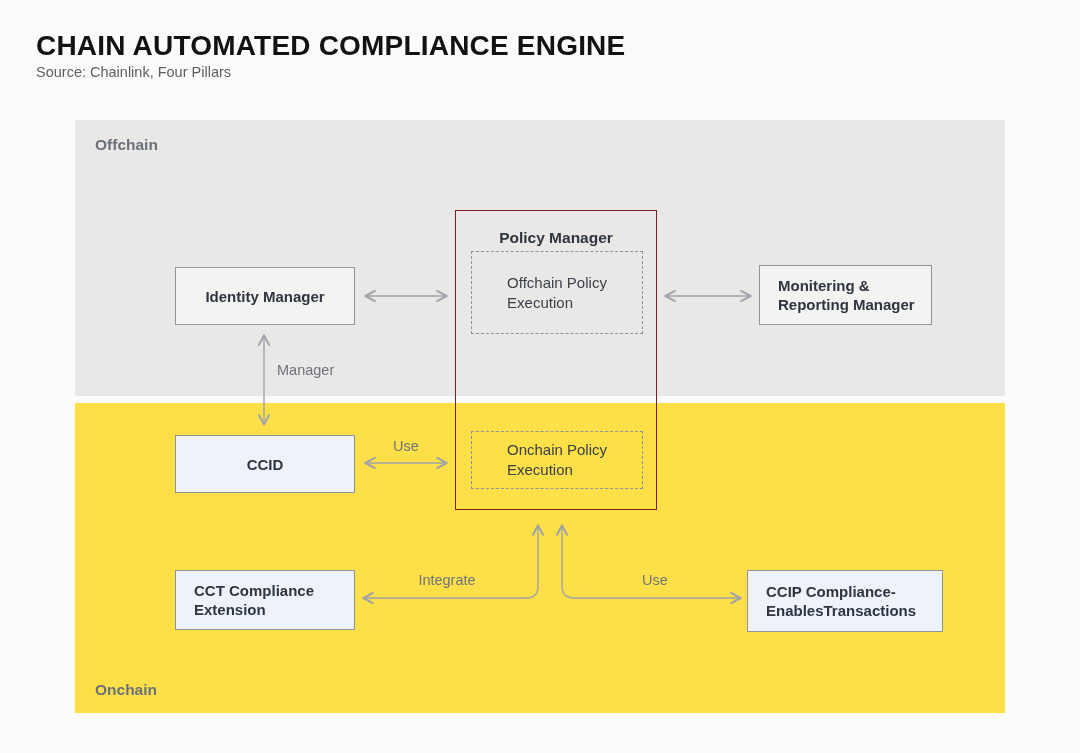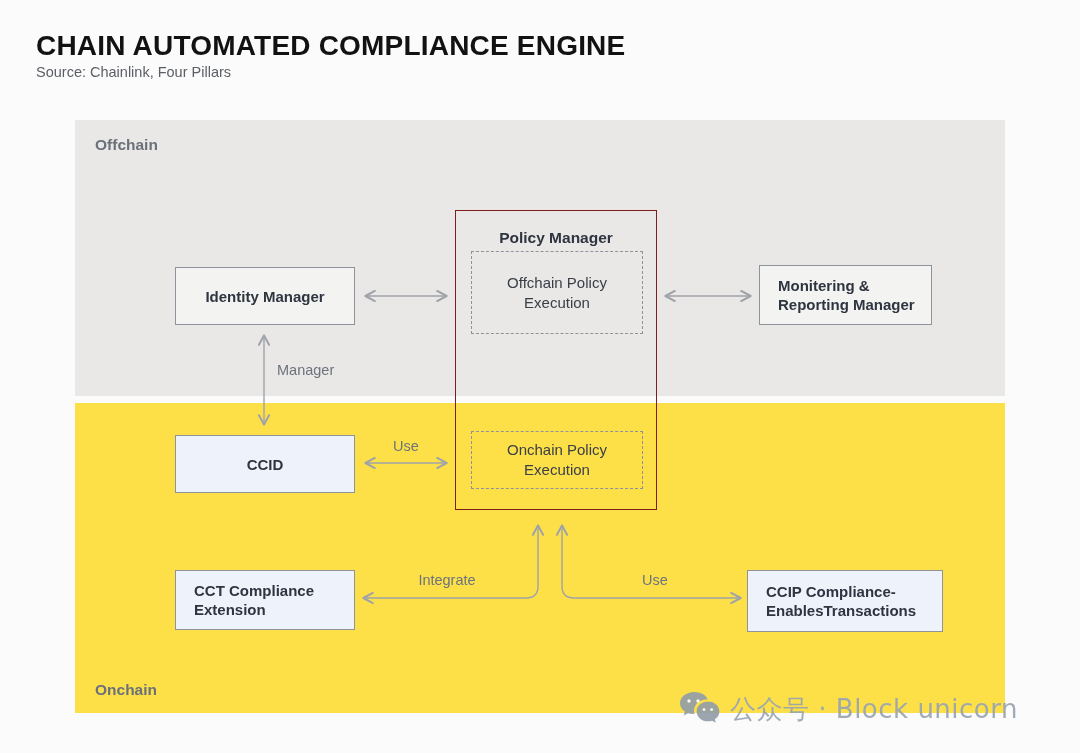--- a/index.html
+++ b/index.html
@@ -96,21 +96,20 @@
     font-weight: 600;
     color: #2f3540;
   }
   .dashed-box {
     position: absolute;
     border: 1px dashed #8d939c;
     background: transparent;
     display: flex;
     align-items: center;
     justify-content: center;
-    text-align: center;
     font-size: 15px;
     font-weight: 400;
     color: #3a4049;
     line-height: 20px;
     white-space: pre-line;
   }
   .dash-offchain { left: 15px; top: 40px;  width: 172px; height: 83px; }
   .dash-onchain  { left: 15px; top: 220px; width: 172px; height: 58px; }
 
   .edge-label {
@@ -208,29 +207,14 @@
   <div class="node leftpad fill-blue node-ccip">
     <span>CCIP Compliance-
 EnablesTransactions</span>
   </div>
 
   <span class="edge-label label-manage">Manager</span>
   <span class="edge-label label-use-ccid">Use</span>
   <span class="edge-label label-integrate">Integrate</span>
   <span class="edge-label label-use-ccip">Use</span>
 
-  <div class="watermark">
-    <svg class="wechat-icon" viewBox="0 0 42 38">
-      <g fill="#939ea9">
-        <path d="M16 2 C8.3 2 2 7 2 13.2 c0 3.4 1.9 6.4 4.9 8.4 l-1.2 3.9 4.3-2.3 c1.8 0.6 3.2 0.8 5 0.8 0.5 0 1 0 1.5-0.1 -0.3-1-0.5-2-0.5-3.1 0-6.4 5.5-11.4 12.3-11.4 0.5 0 0.9 0 1.4 0.1 C28.4 5.1 22.8 2 16 2 Z"></path>
-        <path d="M30 11.5 c-6.3 0-11.4 4.4-11.4 9.9 0 5.5 5.1 9.9 11.4 9.9 1.4 0 2.8-0.2 4-0.6 l3.8 2 -1-3.4 c2.8-1.8 4.6-4.6 4.6-7.9 0-5.5-5.1-9.9-11.4-9.9 Z"></path>
-      </g>
-      <g fill="#fbfbfb">
-        <circle cx="11" cy="11" r="1.7"></circle>
-        <circle cx="20" cy="11" r="1.7"></circle>
-        <circle cx="26" cy="19.6" r="1.45"></circle>
-        <circle cx="33.6" cy="19.6" r="1.45"></circle>
-      </g>
-    </svg>
-    <span class="watermark-text">公众号 · Block unicorn</span>
-  </div>
 
 </div>
 
 </body></html>

